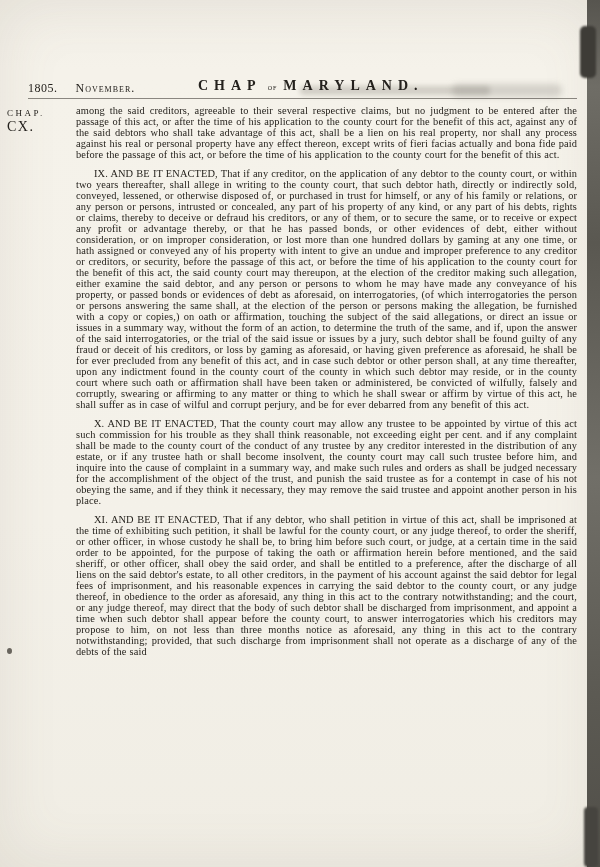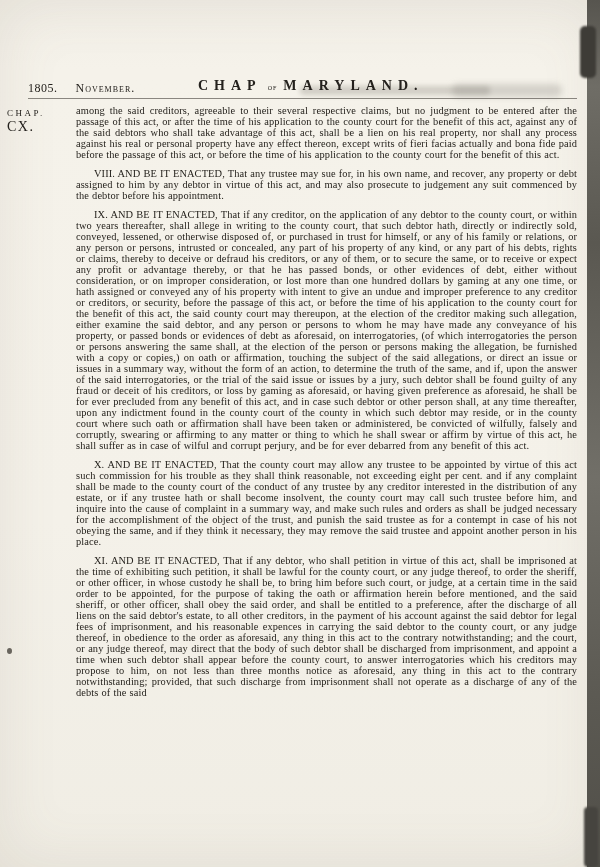--- a/index.html
+++ b/index.html
@@ -97,19 +97,18 @@
   </div>
   <div class="rule"></div>
 
   <div class="margin-note">
     <span class="chap">CHAP.</span>
     <span class="num">CX.</span>
   </div>
 
   <div class="body-col">
     <p class="para">among the said creditors, agreeable to their several respective claims, but no judgment to be entered after the passage of this act, or after the time of his application to the county court for the benefit of this act, against any of the said debtors who shall take advantage of this act, shall be a lien on his real property, nor shall any process against his real or personal property have any effect thereon, except writs of fieri facias actually and bona fide paid before the passage of this act, or before the time of his application to the county court for the benefit of this act.</p>
-    <p class="para indent">VIII. AND BE IT ENACTED, That any trustee may sue for, in his own name, and recover, any property or debt assigned to him by any debtor in virtue of this act, and may also prosecute to judgement any suit commenced by the debtor before his appointment.</p>
     <p class="para indent">IX. AND BE IT ENACTED, That if any creditor, on the application of any debtor to the county court, or within two years thereafter, shall allege in writing to the county court, that such debtor hath, directly or indirectly sold, conveyed, lessened, or otherwise disposed of, or purchased in trust for himself, or any of his family or relations, or any person or persons, intrusted or concealed, any part of his property of any kind, or any part of his debts, rights or claims, thereby to deceive or defraud his creditors, or any of them, or to secure the same, or to receive or expect any profit or advantage thereby, or that he has passed bonds, or other evidences of debt, either without consideration, or on improper consideration, or lost more than one hundred dollars by gaming at any one time, or hath assigned or conveyed any of his property with intent to give an undue and improper preference to any creditor or creditors, or security, before the passage of this act, or before the time of his application to the county court for the benefit of this act, the said county court may thereupon, at the election of the creditor making such allegation, either examine the said debtor, and any person or persons to whom he may have made any conveyance of his property, or passed bonds or evidences of debt as aforesaid, on interrogatories, (of which interrogatories the person or persons answering the same shall, at the election of the person or persons making the allegation, be furnished with a copy or copies,) on oath or affirmation, touching the subject of the said allegations, or direct an issue or issues in a summary way, without the form of an action, to determine the truth of the same, and if, upon the answer of the said interrogatories, or the trial of the said issue or issues by a jury, such debtor shall be found guilty of any fraud or deceit of his creditors, or loss by gaming as aforesaid, or having given preference as aforesaid, he shall be for ever precluded from any benefit of this act, and in case such debtor or other person shall, at any time thereafter, upon any indictment found in the county court of the county in which such debtor may reside, or in the county court where such oath or affirmation shall have been taken or administered, be convicted of wilfully, falsely and corruptly, swearing or affirming to any matter or thing to which he shall swear or affirm by virtue of this act, he shall suffer as in case of wilful and corrupt perjury, and be for ever debarred from any benefit of this act.</p>
     <p class="para indent">X. AND BE IT ENACTED, That the county court may allow any trustee to be appointed by virtue of this act such commission for his trouble as they shall think reasonable, not exceeding eight per cent. and if any complaint shall be made to the county court of the conduct of any trustee by any creditor interested in the distribution of any estate, or if any trustee hath or shall become insolvent, the county court may call such trustee before him, and inquire into the cause of complaint in a summary way, and make such rules and orders as shall be judged necessary for the accomplishment of the object of the trust, and punish the said trustee as for a contempt in case of his not obeying the same, and if they think it necessary, they may remove the said trustee and appoint another person in his place.</p>
     <p class="para indent">XI. AND BE IT ENACTED, That if any debtor, who shall petition in virtue of this act, shall be imprisoned at the time of exhibiting such petition, it shall be lawful for the county court, or any judge thereof, to order the sheriff, or other officer, in whose custody he shall be, to bring him before such court, or judge, at a certain time in the said order to be appointed, for the purpose of taking the oath or affirmation herein before mentioned, and the said sheriff, or other officer, shall obey the said order, and shall be entitled to a preference, after the discharge of all liens on the said debtor's estate, to all other creditors, in the payment of his account against the said debtor for legal fees of imprisonment, and his reasonable expences in carrying the said debtor to the county court, or any judge thereof, in obedience to the order as aforesaid, any thing in this act to the contrary notwithstanding; and the court, or any judge thereof, may direct that the body of such debtor shall be discharged from imprisonment, and appoint a time when such debtor shall appear before the county court, to answer interrogatories which his creditors may propose to him, on not less than three months notice as aforesaid, any thing in this act to the contrary notwithstanding; provided, that such discharge from imprisonment shall not operate as a discharge of any of the debts of the said</p>
   </div>
 
 </div>
 
 </body></html>

